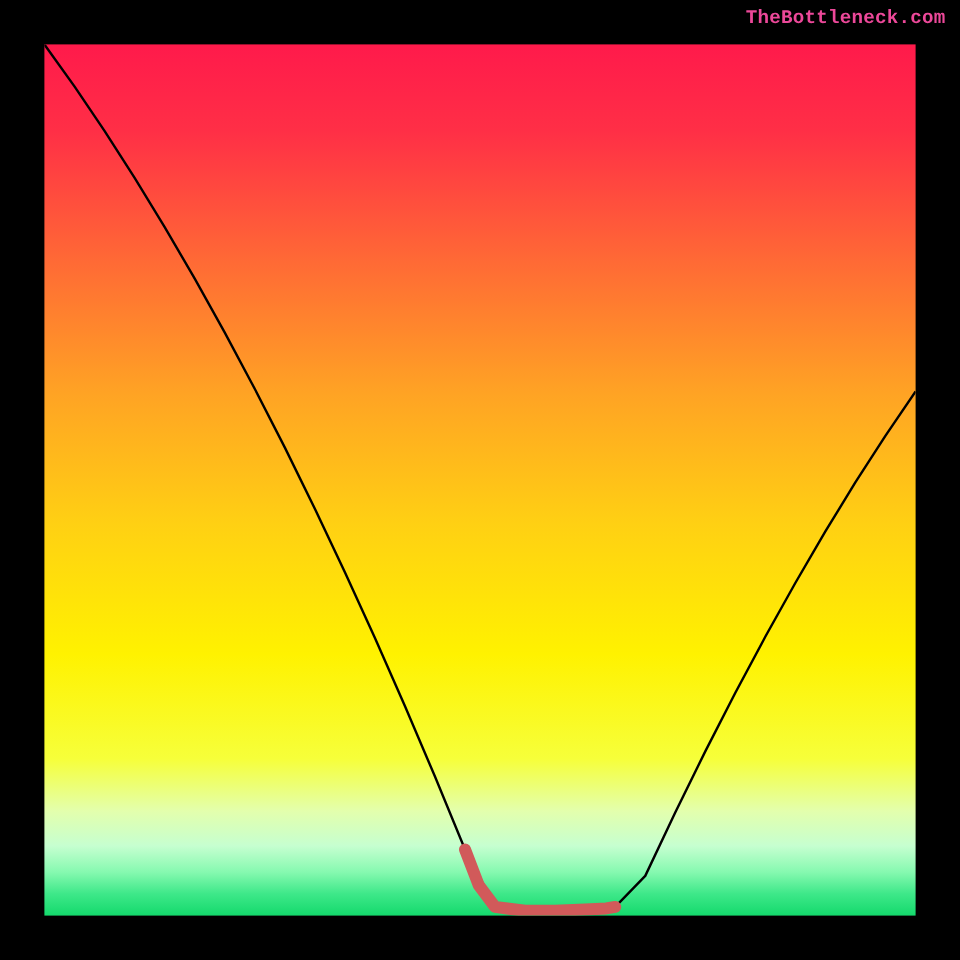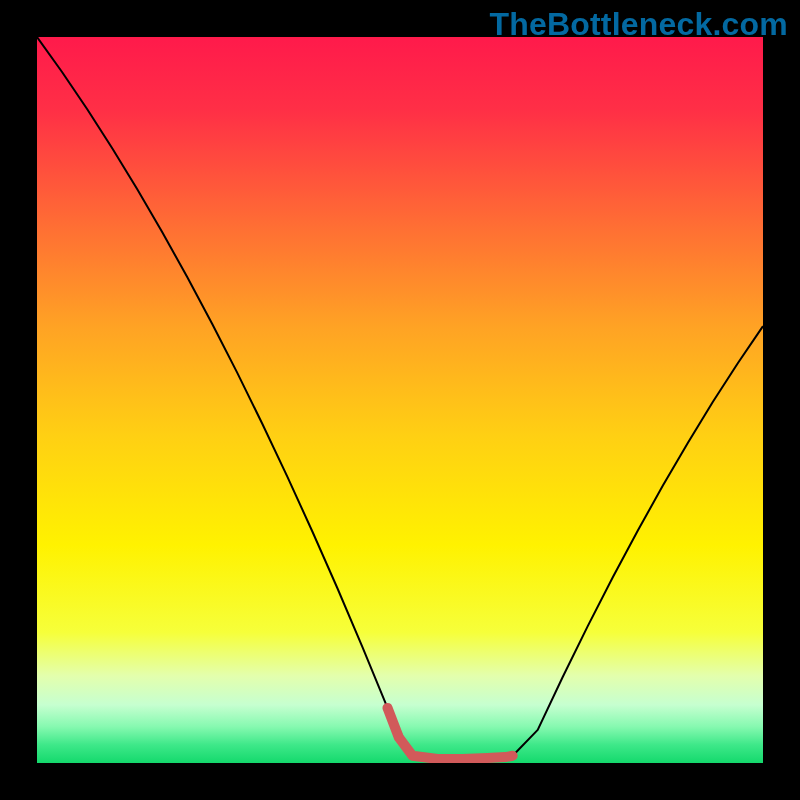--- a/index.html
+++ b/index.html
@@ -13,24 +13,24 @@
   .stage {
     position: relative;
     width: 800px;
     height: 800px;
     background: #000;
   }
   .watermark {
     position: absolute;
     top: 6px;
     right: 12px;
-    font-family: Liberation Sans, sans-serif;
-    font-size: 32px;
+    font-family: Liberation Mono, monospace;
+    font-size: 16px;
     font-weight: 600;
-    color: #0369a1;
+    color: #ec4899;
     letter-spacing: 0.2px;
     user-select: none;
   }
   svg.plot {
     position: absolute;
     left: 0;
     top: 0;
   }
 </style>
 </head>

